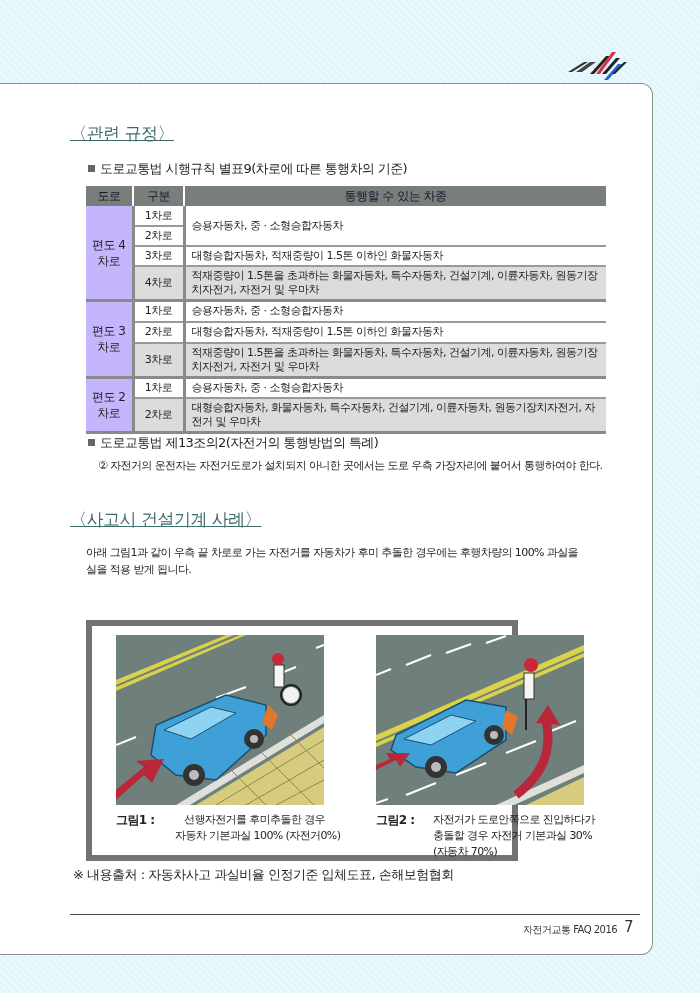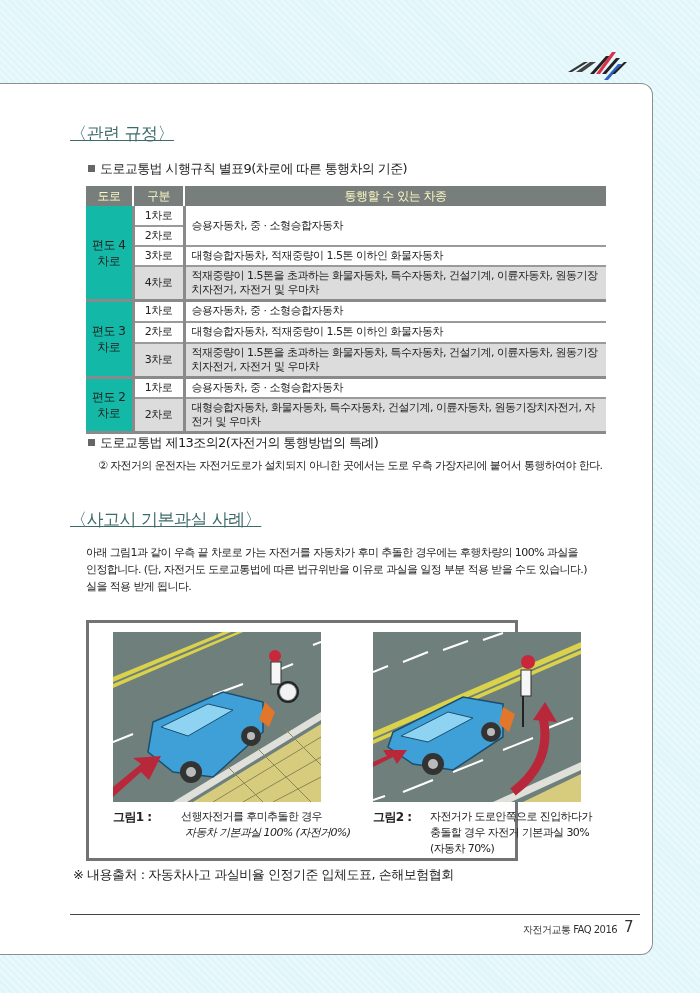--- a/index.html
+++ b/index.html
@@ -30,39 +30,39 @@
   }
   .sub-heading {
     position: absolute; left: 88px; font-size: 13px; color: #222; letter-spacing: -0.6px;
   }
   .sub-heading .sq { display: inline-block; width: 7px; height: 7px; background: #666; margin-right: 5px; vertical-align: middle; position: relative; top: -1px; }
   table.rules {
     position: absolute; left: 86px; top: 186px; width: 520px;
     border-collapse: collapse; font-size: 11px; letter-spacing: -0.5px;
   }
   table.rules th {
-    background: #777e7c; color: #fef9c3; font-weight: normal; height: 20px;
+    background: #777e7c; color: #0f172a; font-weight: normal; height: 20px;
     font-size: 12px; border-right: 2px solid #fff;
   }
   table.rules th:last-child { border-right: none; }
   table.rules td { border-bottom: 2px solid #9a9a9a; padding: 2px 6px; line-height: 14px; }
-  table.rules td.road { text-align: center; width: 47px; border-right: 3px solid #8a8a8a; font-size: 12px; line-height: 16px; background:#14b8a6; }
+  table.rules td.road { text-align: center; width: 47px; border-right: 3px solid #8a8a8a; font-size: 12px; line-height: 16px; background:#c4b5fd; }
   table.rules td.lane { text-align: center; width: 51px; border-right: 3px solid #8a8a8a; font-size: 11px; }
   table.rules tr.shade td.lane, table.rules tr.shade td.vehicles { background: #dcdcdc; }
   table.rules tr.last td { border-bottom: 3px solid #8a8a8a; }
   .law-note {
     position: absolute; left: 98px; top: 458px; font-size: 11px; letter-spacing: -0.6px; color: #222; text-align: right;
   }
   .para {
     position: absolute; left: 86px; top: 544px; width: 525px;
     font-size: 11px; line-height: 17px; letter-spacing: -0.6px; color: #222;
   }
   .figbox {
     position: absolute; left: 86px; top: 620px; width: 432px; height: 241px;
-    border: 3px solid #737373;
+    border: 6px solid #737373;
   }
   .fig {
     position: absolute; top: 9px; width: 208px; height: 170px; overflow: hidden;
   }
   .fig svg { width: 100%; height: 100%; display: block; }
   .caption {
     position: absolute; top: 186px; font-size: 11px; line-height: 16px; letter-spacing: -0.6px;
   }
   .caption .lbl { font-weight: bold; font-size: 12px; position: absolute; left: 0; top: 0; white-space: nowrap; }
   .caption .txt { position: absolute; top: 0; white-space: nowrap; }
@@ -153,25 +153,24 @@
       <td class="vehicles">대형승합자동차, 화물자동차, 특수자동차, 건설기계, 이륜자동차, 원동기장치자전거, 자전거 및 우마차</td>
     </tr>
   </tbody>
 </table>
 
 <div class="sub-heading" style="top:434px;">
   <span class="sq"></span><span>도로교통법 제13조의2(자전거의 통행방법의 특례)</span>
 </div>
 <div class="law-note">② 자전거의 운전자는 자전거도로가 설치되지 아니한 곳에서는 도로 우측 가장자리에 붙어서 통행하여야 한다.</div>
 
-<div class="section-title" style="top:508px;">〈사고시 기본과실 사례〉</div>
+<div class="section-title" style="top:508px;">〈사고시 건설기계 사례〉</div>
 
 <div class="para">
   <div>아래 그림1과 같이 우측 끝 차로로 가는 자전거를 자동차가 후미 추돌한 경우에는 후행차량의 100% 과실을</div>
-  <div>인정합니다. (단, 자전거도 도로교통법에 따른 법규위반을 이유로 과실을 일정 부분 적용 받을 수도 있습니다.)</div>
   <div>실을 적용 받게 됩니다.</div>
 </div>
 
 <div class="figbox">
 
   <div class="fig" style="left:24px;">
     <svg viewBox="0 0 208 170" preserveAspectRatio="none">
       <rect width="208" height="170" fill="#6f7f7c"></rect>
       <polygon points="0,45 110,0 118,0 0,50" fill="#d9d24a"></polygon>
       <polygon points="0,52 124,0 130,0 0,56" fill="#d9d24a"></polygon>
@@ -234,21 +233,21 @@
       <line x1="150" y1="64" x2="150" y2="95" stroke="#222" stroke-width="2"></line>
       <path d="M140,160 Q180,130 170,85" fill="none" stroke="#b9283a" stroke-width="9"></path>
       <polygon points="160,88 172,70 184,90" fill="#b9283a"></polygon>
       <polygon points="0,135 20,125 24,132 34,118 10,118 14,124 0,130" fill="#b9283a"></polygon>
     </svg>
   </div>
 
   <div class="caption" style="left:24px;">
     <span class="lbl">그림1 :</span>
     <span class="txt" style="left:68px;">선행자전거를 후미추돌한 경우</span>
-    <span class="txt" style="left:72px; top:16px;font-style:italic;">자동차 기본과실 100% (자전거0%)</span>
+    <span class="txt" style="left:59px; top:16px;">자동차 기본과실 100% (자전거0%)</span>
   </div>
   <div class="caption" style="left:284px;">
     <span class="lbl">그림2 :</span>
     <span class="txt" style="left:57px;">자전거가 도로안쪽으로 진입하다가</span>
     <span class="txt" style="left:57px; top:16px;">충돌할 경우 자전거 기본과실 30%</span>
     <span class="txt" style="left:57px; top:32px;">(자동차 70%)</span>
   </div>
 </div>
 
 <div class="source">※ 내용출처 : 자동차사고 과실비율 인정기준 입체도표, 손해보험협회</div>

